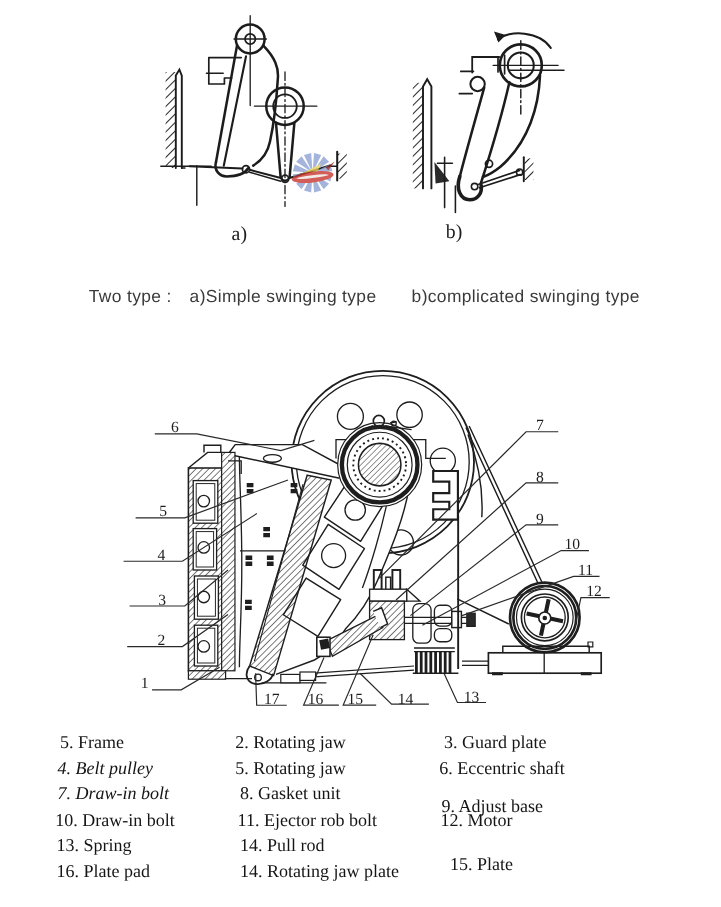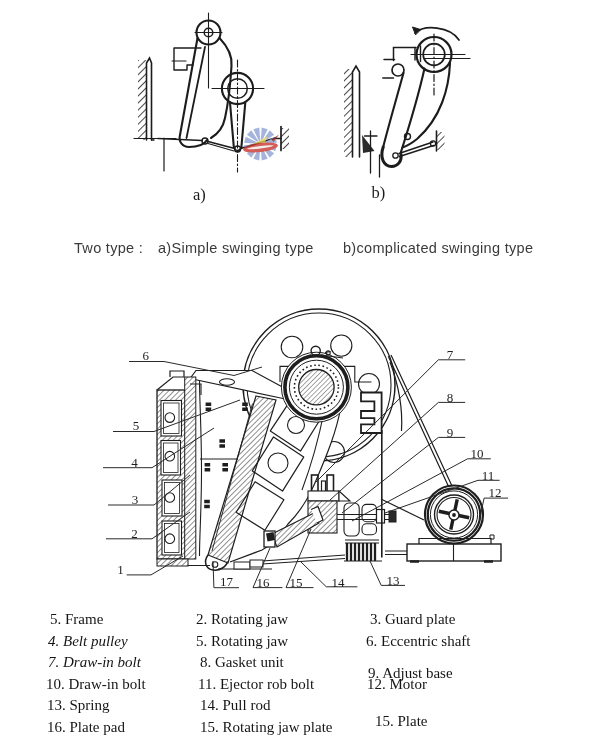--- a/index.html
+++ b/index.html
@@ -305,14 +305,14 @@
   <div class="row" style="left:48px;top:48px;font-style:italic;">7. Draw-in bolt</div>
   <div class="row" style="left:200px;top:48px;text-align:right;">8. Gasket unit</div>
   <div class="row" style="left:368px;top:59px;">9. Adjust base</div>
   <div class="row" style="left:46px;top:69.5px;">10. Draw-in bolt</div>
   <div class="row" style="left:198px;top:69.5px;">11. Ejector rob bolt</div>
   <div class="row" style="left:367px;top:69.5px;">12. Motor</div>
   <div class="row" style="left:47px;top:91px;">13. Spring</div>
   <div class="row" style="left:200px;top:91px;">14. Pull rod</div>
   <div class="row" style="left:375px;top:91px;margin-top:16px;">15. Plate</div>
   <div class="row" style="left:47px;top:112.5px;">16. Plate pad</div>
-  <div class="row" style="left:200px;top:112.5px;">15. Rotating jaw plate</div>
+  <div class="row" style="left:200px;top:112.5px;">14. Rotating jaw plate</div>
 </div>
 
 </body></html>

